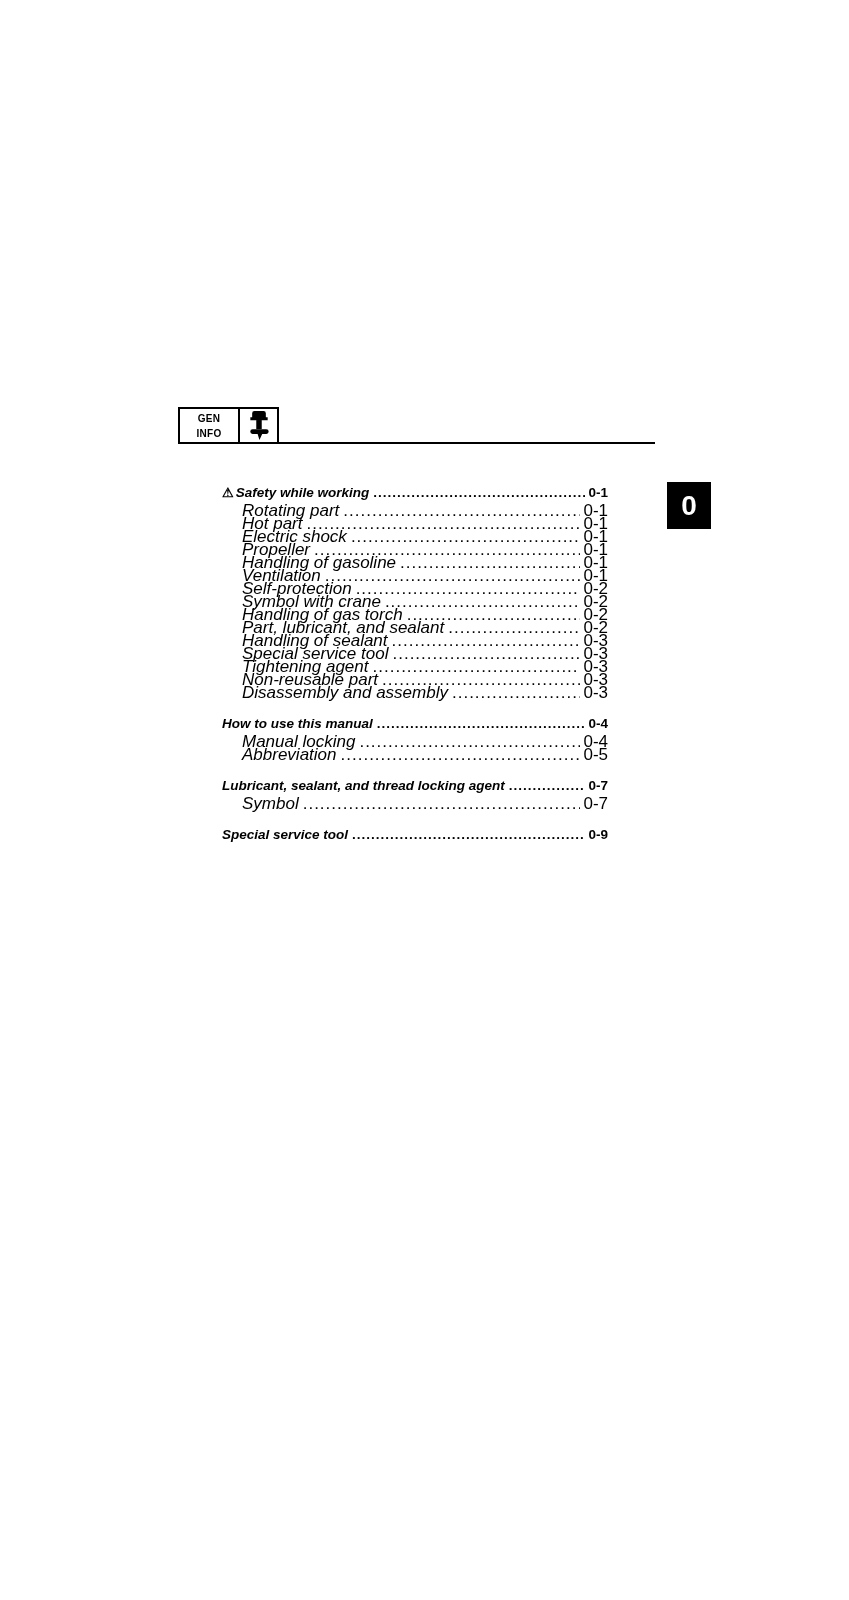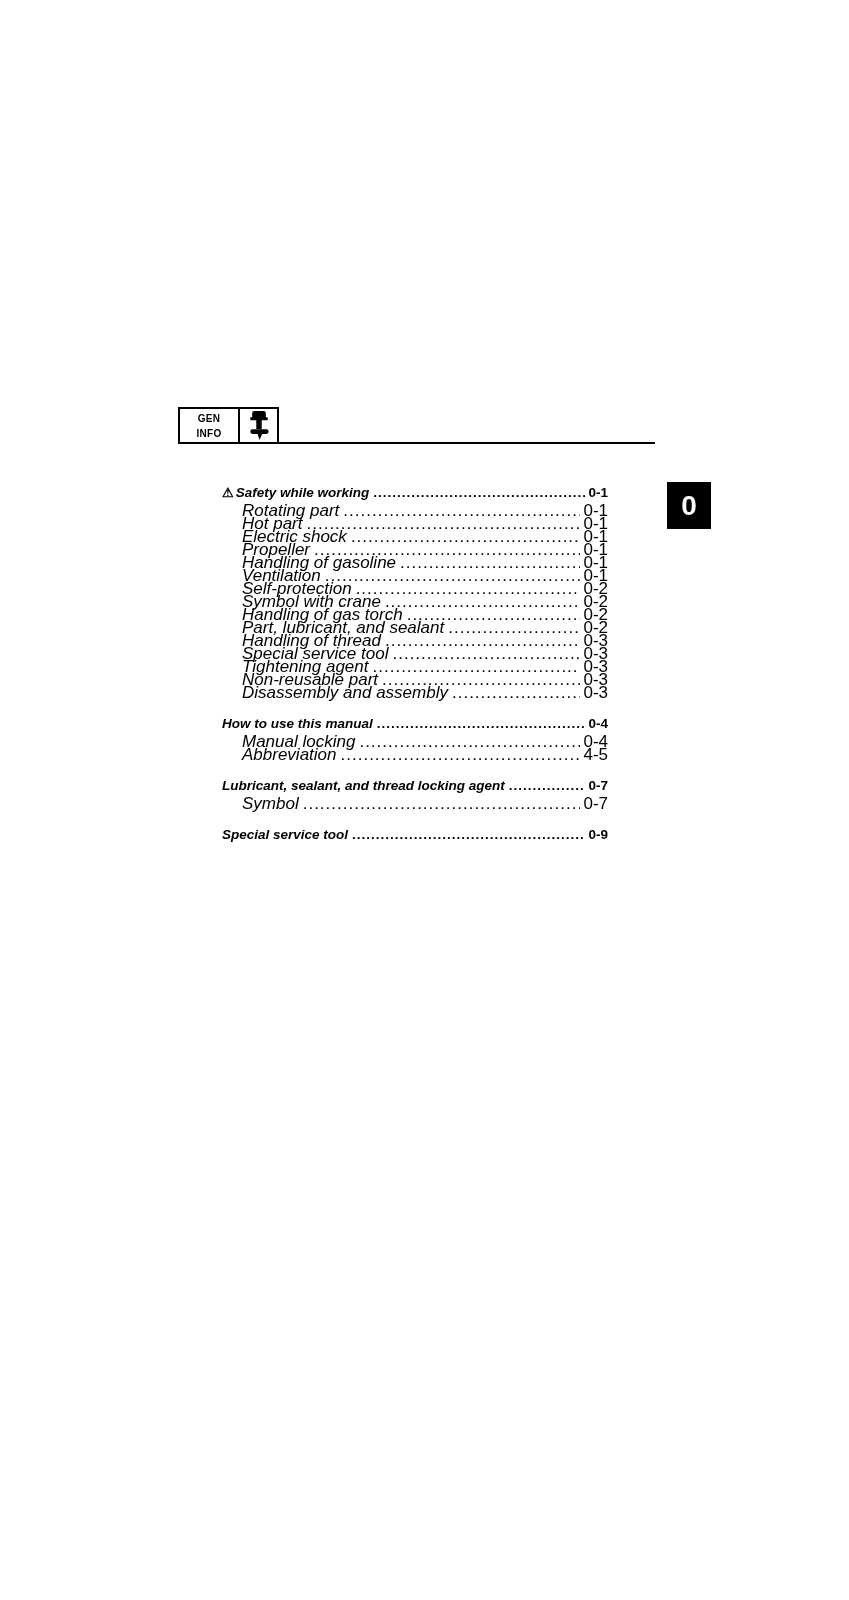--- a/index.html
+++ b/index.html
@@ -197,21 +197,21 @@
           <span class="label">Handling of gas torch</span>
           <span class="leader">............................................................................................................................................................................................................................</span>
           <span class="pagenum">0-2</span>
         </div>
         <div class="toc-row sub">
           <span class="label">Part, lubricant, and sealant</span>
           <span class="leader">............................................................................................................................................................................................................................</span>
           <span class="pagenum">0-2</span>
         </div>
         <div class="toc-row sub">
-          <span class="label">Handling of thread</span>
+          <span class="label">Handling of sealant</span>
           <span class="leader">............................................................................................................................................................................................................................</span>
           <span class="pagenum">0-3</span>
         </div>
         <div class="toc-row sub">
           <span class="label">Special service tool</span>
           <span class="leader">............................................................................................................................................................................................................................</span>
           <span class="pagenum">0-3</span>
         </div>
         <div class="toc-row sub">
           <span class="label">Tightening agent</span>
@@ -236,21 +236,21 @@
           <span class="pagenum">0-4</span>
         </div>
         <div class="toc-row sub">
           <span class="label">Manual locking</span>
           <span class="leader">............................................................................................................................................................................................................................</span>
           <span class="pagenum">0-4</span>
         </div>
         <div class="toc-row sub">
           <span class="label">Abbreviation</span>
           <span class="leader">............................................................................................................................................................................................................................</span>
-          <span class="pagenum">4-5</span>
+          <span class="pagenum">0-5</span>
         </div>
       </div>
       <div class="toc-section">
         <div class="toc-row main">
           <span class="label">Lubricant, sealant, and thread locking agent</span>
           <span class="leader">............................................................................................................................................................................................................................</span>
           <span class="pagenum">0-7</span>
         </div>
         <div class="toc-row sub">
           <span class="label">Symbol</span>

